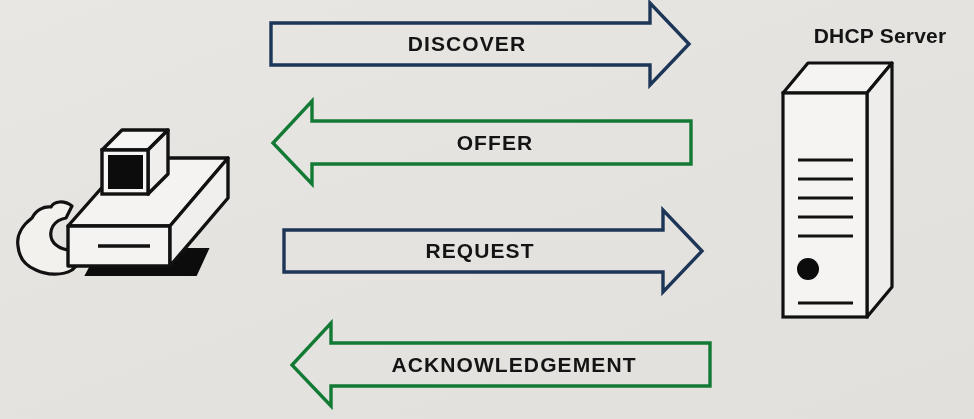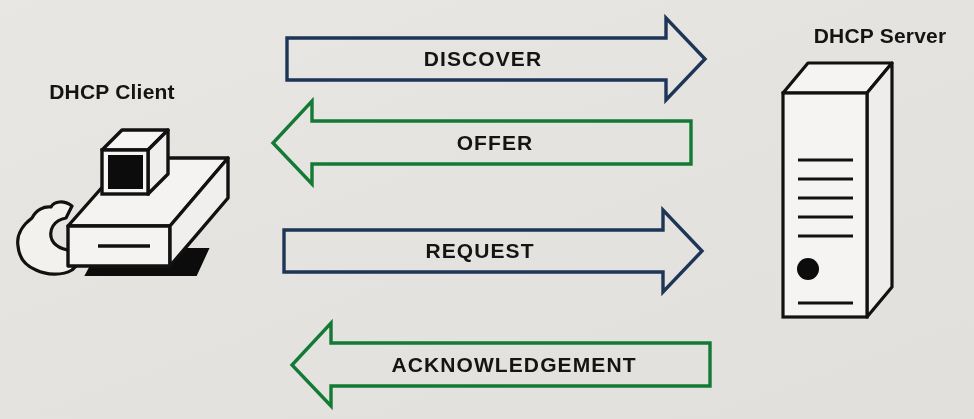--- a/index.html
+++ b/index.html
@@ -46,21 +46,20 @@
   .arrow-label.shift-right { padding-left: 26px; box-sizing: border-box; }
   .arrow-label.shift-left  { padding-right: 26px; box-sizing: border-box; }
   svg { display: block; overflow: visible; }
   .icon-wrap { position: absolute; }
 </style>
 </head>
 <body>
 
 <div id="canvas">
 
-  <div class="node-label" id="client-label">DHCP Client</div>
 
   <div class="icon-wrap" style="left:10px; top:100px;">
     <svg width="230" height="185" viewBox="0 0 230 185" fill="none">
 
       <polygon points="32,156 140,156 128,182 18,182" fill="#0c0c0c" stroke="#0c0c0c" stroke-width="2" transform="translate(58,-7)"></polygon>
 
       <path d="M62,106 C54,100 44,101 41,107 C34,106 26,110 22,118
                C14,124 6,134 8,146 C9,158 16,166 26,170
                C36,175 52,176 62,170 L74,158 L70,150
                C58,152 46,148 42,140 C38,130 44,120 56,118 Z" fill="#f2f1ee" stroke="#111111" stroke-width="3.2" stroke-linejoin="round"></path>
@@ -99,21 +98,21 @@
       <line x1="28" y1="143" x2="83" y2="143" stroke="#111111" stroke-width="3.2"></line>
       <line x1="28" y1="162" x2="83" y2="162" stroke="#111111" stroke-width="3.2"></line>
       <line x1="28" y1="181" x2="83" y2="181" stroke="#111111" stroke-width="3.2"></line>
 
       <circle cx="38" cy="214" r="11" fill="#0c0c0c"></circle>
 
       <line x1="28" y1="248" x2="83" y2="248" stroke="#111111" stroke-width="3.2"></line>
     </svg>
   </div>
 
-  <div class="arrow-wrap" style="left:284px; top:0px; width:424px; height:88px;margin-top:15px;">
+  <div class="arrow-wrap" style="left:268px; top:0px; width:424px; height:88px;">
     <svg width="424" height="88" viewBox="0 0 424 88">
       <polygon points="3,23 382,23 382,3 421,44 382,85 382,65 3,65" fill="none" stroke="#1d3557" stroke-width="3.4" stroke-linejoin="miter"></polygon>
     </svg>
     <div class="arrow-label shift-left">DISCOVER</div>
   </div>
 
   <div class="arrow-wrap" style="left:281px; top:207px; width:424px; height:88px;">
     <svg width="424" height="88" viewBox="0 0 424 88">
       <polygon points="3,23 382,23 382,3 421,44 382,85 382,65 3,65" fill="none" stroke="#1d3557" stroke-width="3.4" stroke-linejoin="miter"></polygon>
     </svg>

